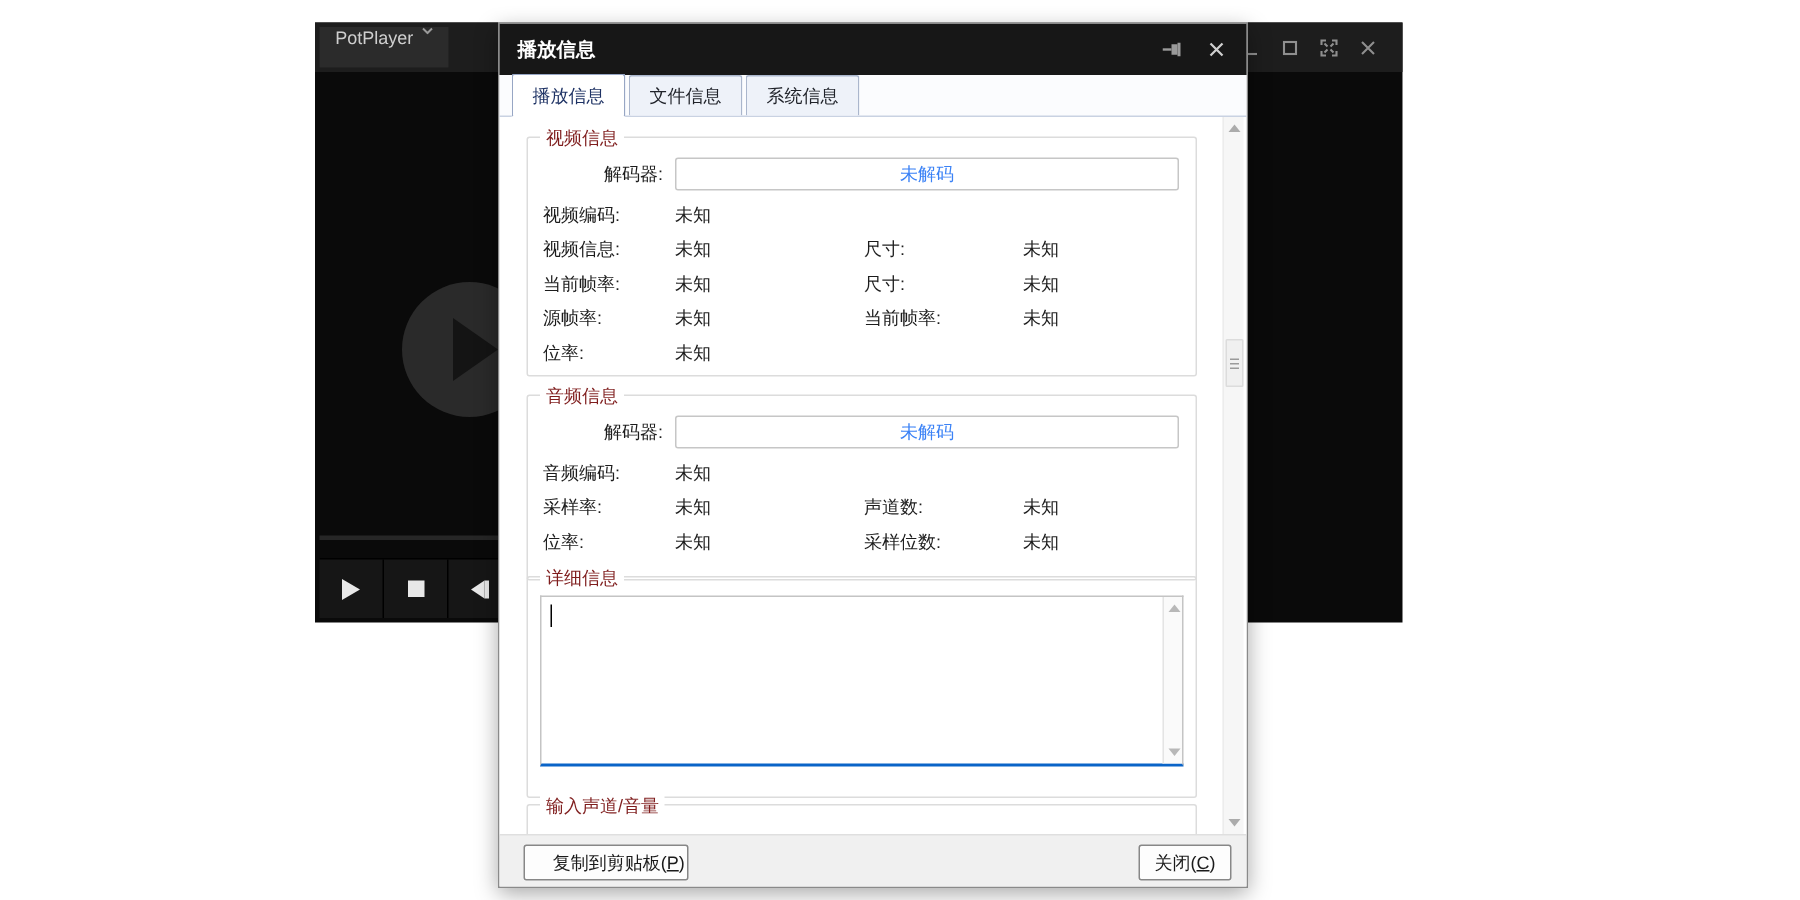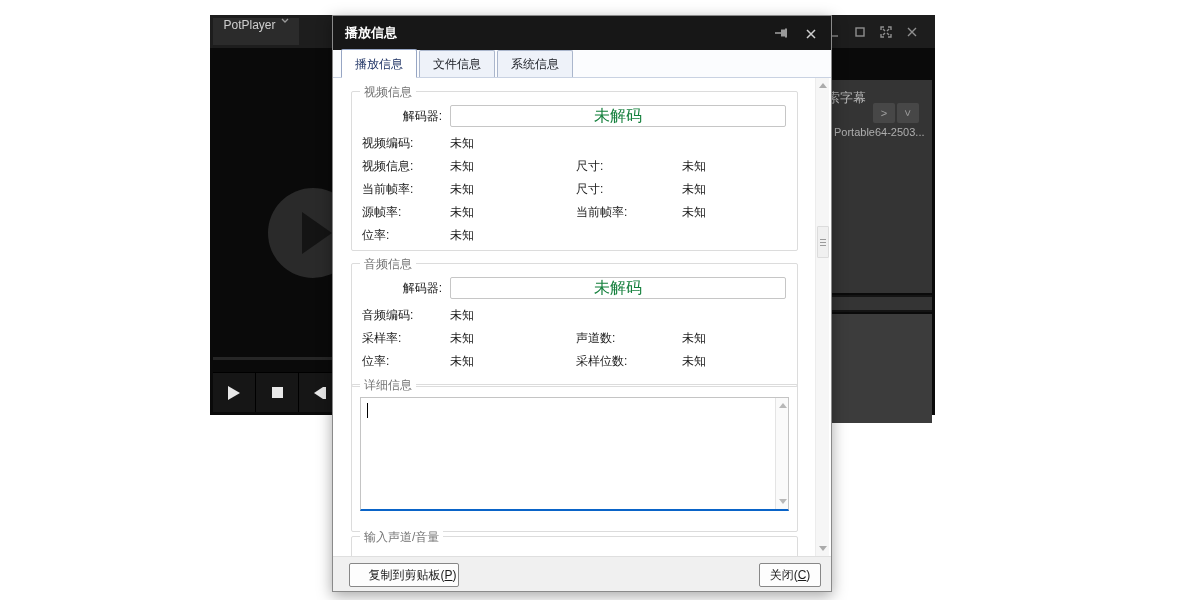--- a/index.html
+++ b/index.html
@@ -68,28 +68,28 @@
   .tab { font-size:12px; padding:5px 13px 4px 13px; margin-right:2px;
          border:1px solid #aab6cc; border-bottom:none; background:#eef2f9; color:#20232a;
          border-radius:2px 2px 0 0; position:relative; }
   .tab.active { background:#ffffff; color:#1e3264; padding-top:6px;
                 border-color:#97a6c4; margin-bottom:-1px; border-bottom:1px solid #ffffff; }
 
   #dlg-content { position:absolute; left:0; top:62px; right:0; bottom:35px; background:#ffffff; overflow:hidden; }
 
   .groupbox { position:absolute; left:18px; width:447px; border:1px solid #dcdcdc; border-radius:2px; }
   .gb-legend { position:absolute; top:-8px; left:8px; background:#ffffff; padding:0 4px;
-               font-size:12px; color:#737373; }
+               font-size:12px; color:#7f1d1d; }
   .gb-inner { padding:12px 10px 6px 10px; }
 
   .dec-row { display:grid; grid-template-columns:80px 1fr; column-gap:8px; align-items:center; height:24px; margin-bottom:4px;}
   .dec-label { text-align:right; font-size:12px; color:#1c1c1c; }
   .dec-box { height:22px; border:1px solid #c6c6c6; border-radius:2px; background:#fff;
              display:flex; align-items:center; justify-content:center;
-             font-size:16px; color:#15803d; margin-right:1px; }
+             font-size:12px; color:#3b82f6; margin-right:1px; }
   .info-row { display:grid; grid-template-columns:80px 118px 98px 1fr; column-gap:8px;
               align-items:center; height:23px; font-size:12px; color:#1c1c1c; }
   .lbl { text-align:left; }
   .val { text-align:left; }
 
   #gb-video { top:13px; height:160px; }
   #gb-audio { top:185px; height:124px; }
   #gb-details { top:306px; height:148px; }
   #gb-input { top:458px; height:60px; }
 
@@ -175,34 +175,20 @@
       <span class="icon-stop"></span>
     </div>
     <div class="t-btn">
       <span class="icon-prev">
         <span class="tri"></span>
           <span class="bar"></span>
       </span>
     </div>
   </div>
 
-  <div id="playlist">
-    <div id="pl-main">
-      <div id="pl-header-text">索字幕</div>
-      <div class="pl-nav" id="pl-nav-next">
-        <span class="chev">&gt;</span>
-      </div>
-      <div class="pl-nav" id="pl-nav-expand">
-        <span class="chev">&gt;</span>
-      </div>
-      <div id="pl-item">Portable64-2503...</div>
-    </div>
-    <div id="pl-band"></div>
-    <div id="pl-lower"></div>
-  </div>
 </div>
 
 <div id="dialog">
   <div id="dlg-titlebar">
     <span id="dlg-title">播放信息</span>
     <div id="dlg-pin">
       <svg width="14" height="14" viewBox="0 0 14 14" fill="#9a9a9a">
         <rect x="0" y="6.2" width="6" height="1.6"></rect>
         <rect x="6" y="3.5" width="4" height="7"></rect>
         <rect x="10" y="2.5" width="2" height="9"></rect>

